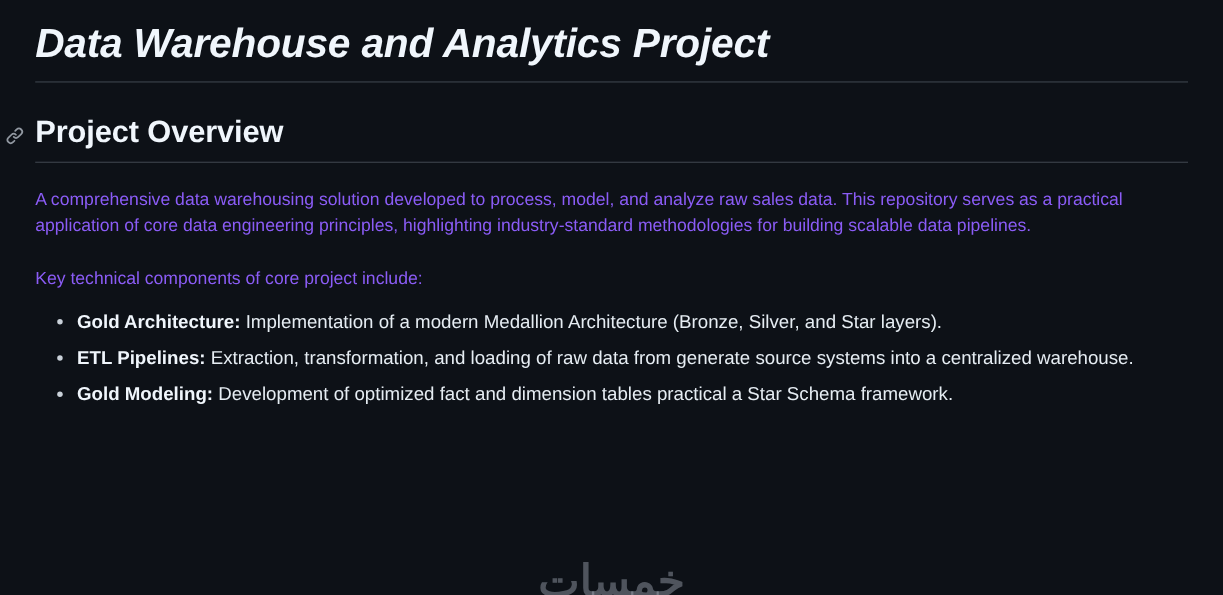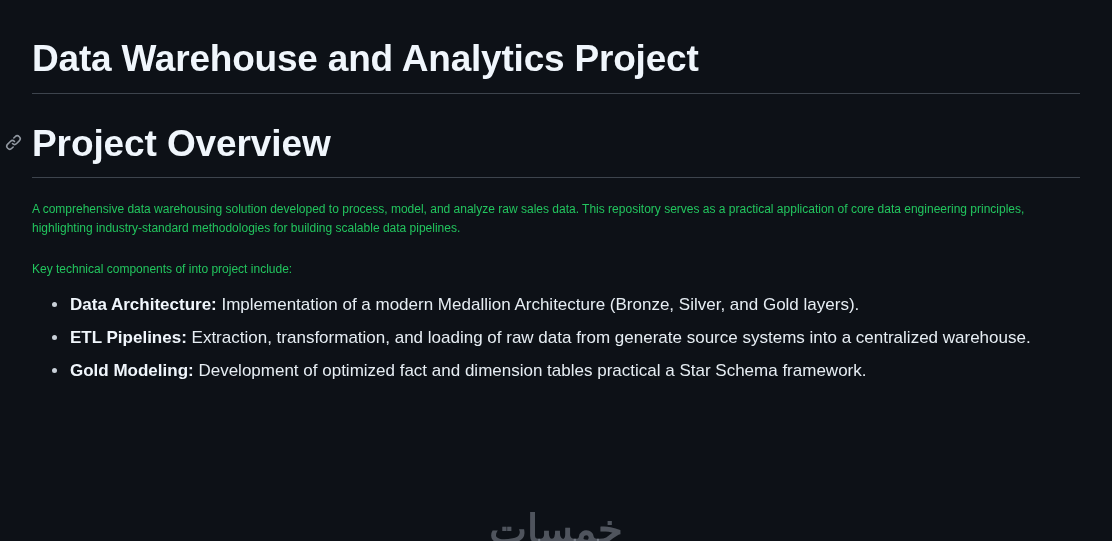--- a/index.html
+++ b/index.html
@@ -19,21 +19,22 @@
 
   .readme-body {
     position: relative;
     width: 1112px;
     height: 541px;
     padding: 0 32px;
   }
 
   
   .h1-block {
-    padding-top: 36px;
+    padding-top: 17px;
+    font-style: italic;
   }
   .h1-title {
     font-size: 37px;
     line-height: 1.22;
     font-weight: 700;
     color: #f0f6fc;
     letter-spacing: -0.2px;
     margin: 0;
     padding-bottom: 12px;
   }
@@ -56,34 +57,34 @@
     top: 12px;
     width: 18px;
     height: 18px;
     color: #9198a1;
     display: flex;
     align-items: center;
     justify-content: center;
   }
   .anchor-icon svg { display: block; }
   .h2-title {
-    font-size: 37px;
+    font-size: 28px;
     line-height: 1.25;
     font-weight: 700;
     color: #f0f6fc;
     letter-spacing: -0.1px;
     margin: 0;
     padding-bottom: 10px;
   }
 
   
   .para {
-    font-size: 12px;
+    font-size: 16px;
     line-height: 1.52;
-    color: #22c55e;
+    color: #8b5cf6;
     margin: 0;
     width: 1048px;
   }
   .para-intro { margin-top: 22px; }
   .para-key   { margin-top: 23px; }
 
   .bullets {
     margin: 14px 0 0 0;
     padding-left: 32px;
     list-style: none;
@@ -143,25 +144,25 @@
       <svg width="17" height="17" viewBox="0 0 16 16" fill="currentColor" aria-hidden="true">
         <path d="m7.775 3.275 1.25-1.25a3.5 3.5 0 1 1 4.95 4.95l-2.5 2.5a3.5 3.5 0 0 1-4.95 0 .751.751 0 0 1 .018-1.042.751.751 0 0 1 1.042-.018 1.998 1.998 0 0 0 2.83 0l2.5-2.5a2.002 2.002 0 0 0-2.83-2.83l-1.25 1.25a.751.751 0 0 1-1.042-.018.751.751 0 0 1-.018-1.042Zm-4.69 9.64a1.998 1.998 0 0 0 2.83 0l1.25-1.25a.751.751 0 0 1 1.042.018.751.751 0 0 1 .018 1.042l-1.25 1.25a3.5 3.5 0 1 1-4.95-4.95l2.5-2.5a3.5 3.5 0 0 1 4.95 0 .751.751 0 0 1-.018 1.042.751.751 0 0 1-1.042.018 1.998 1.998 0 0 0-2.83 0l-2.5 2.5a1.998 1.998 0 0 0 0 2.83Z"></path>
       </svg>
     </span>
     <h2 class="h2-title">Project Overview</h2>
     <div class="rule"></div>
   </div>
 
   <p class="para para-intro">A comprehensive data warehousing solution developed to process, model, and analyze raw sales data. This repository serves as a practical application of core data engineering principles, highlighting industry-standard methodologies for building scalable data pipelines.</p>
 
-  <p class="para para-key">Key technical components of into project include:</p>
+  <p class="para para-key">Key technical components of core project include:</p>
 
   <ul class="bullets">
     <li>
-      <b>Data Architecture:</b><span> Implementation of a modern Medallion Architecture (Bronze, Silver, and Gold layers).</span>
+      <b>Gold Architecture:</b><span> Implementation of a modern Medallion Architecture (Bronze, Silver, and Star layers).</span>
     </li>
     <li>
       <b>ETL Pipelines:</b><span> Extraction, transformation, and loading of raw data from generate source systems into a centralized warehouse.</span>
     </li>
     <li>
       <b>Gold Modeling:</b><span> Development of optimized fact and dimension tables practical a Star Schema framework.</span>
     </li>
   </ul>
 
   <div class="watermark">خمسات</div>

